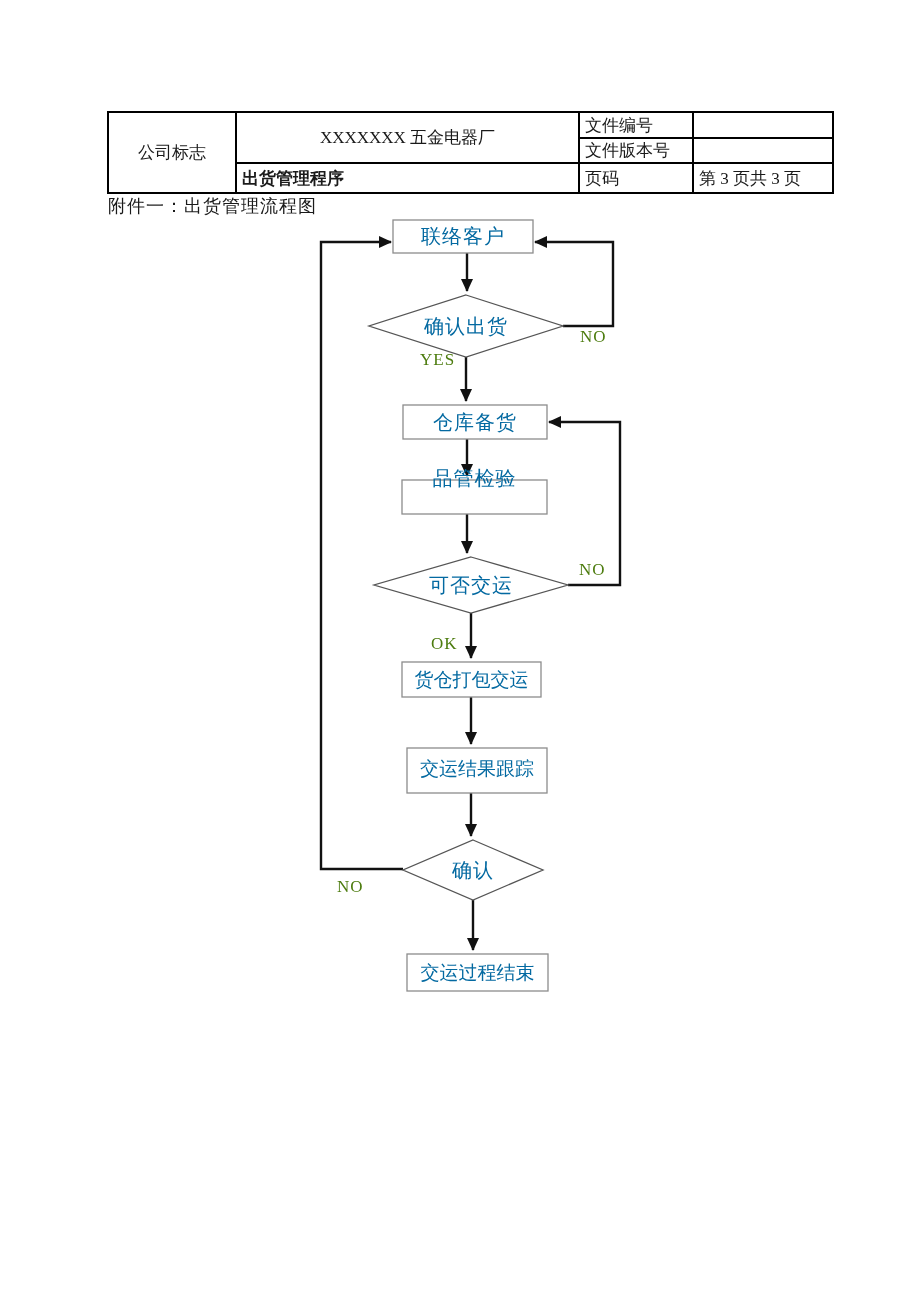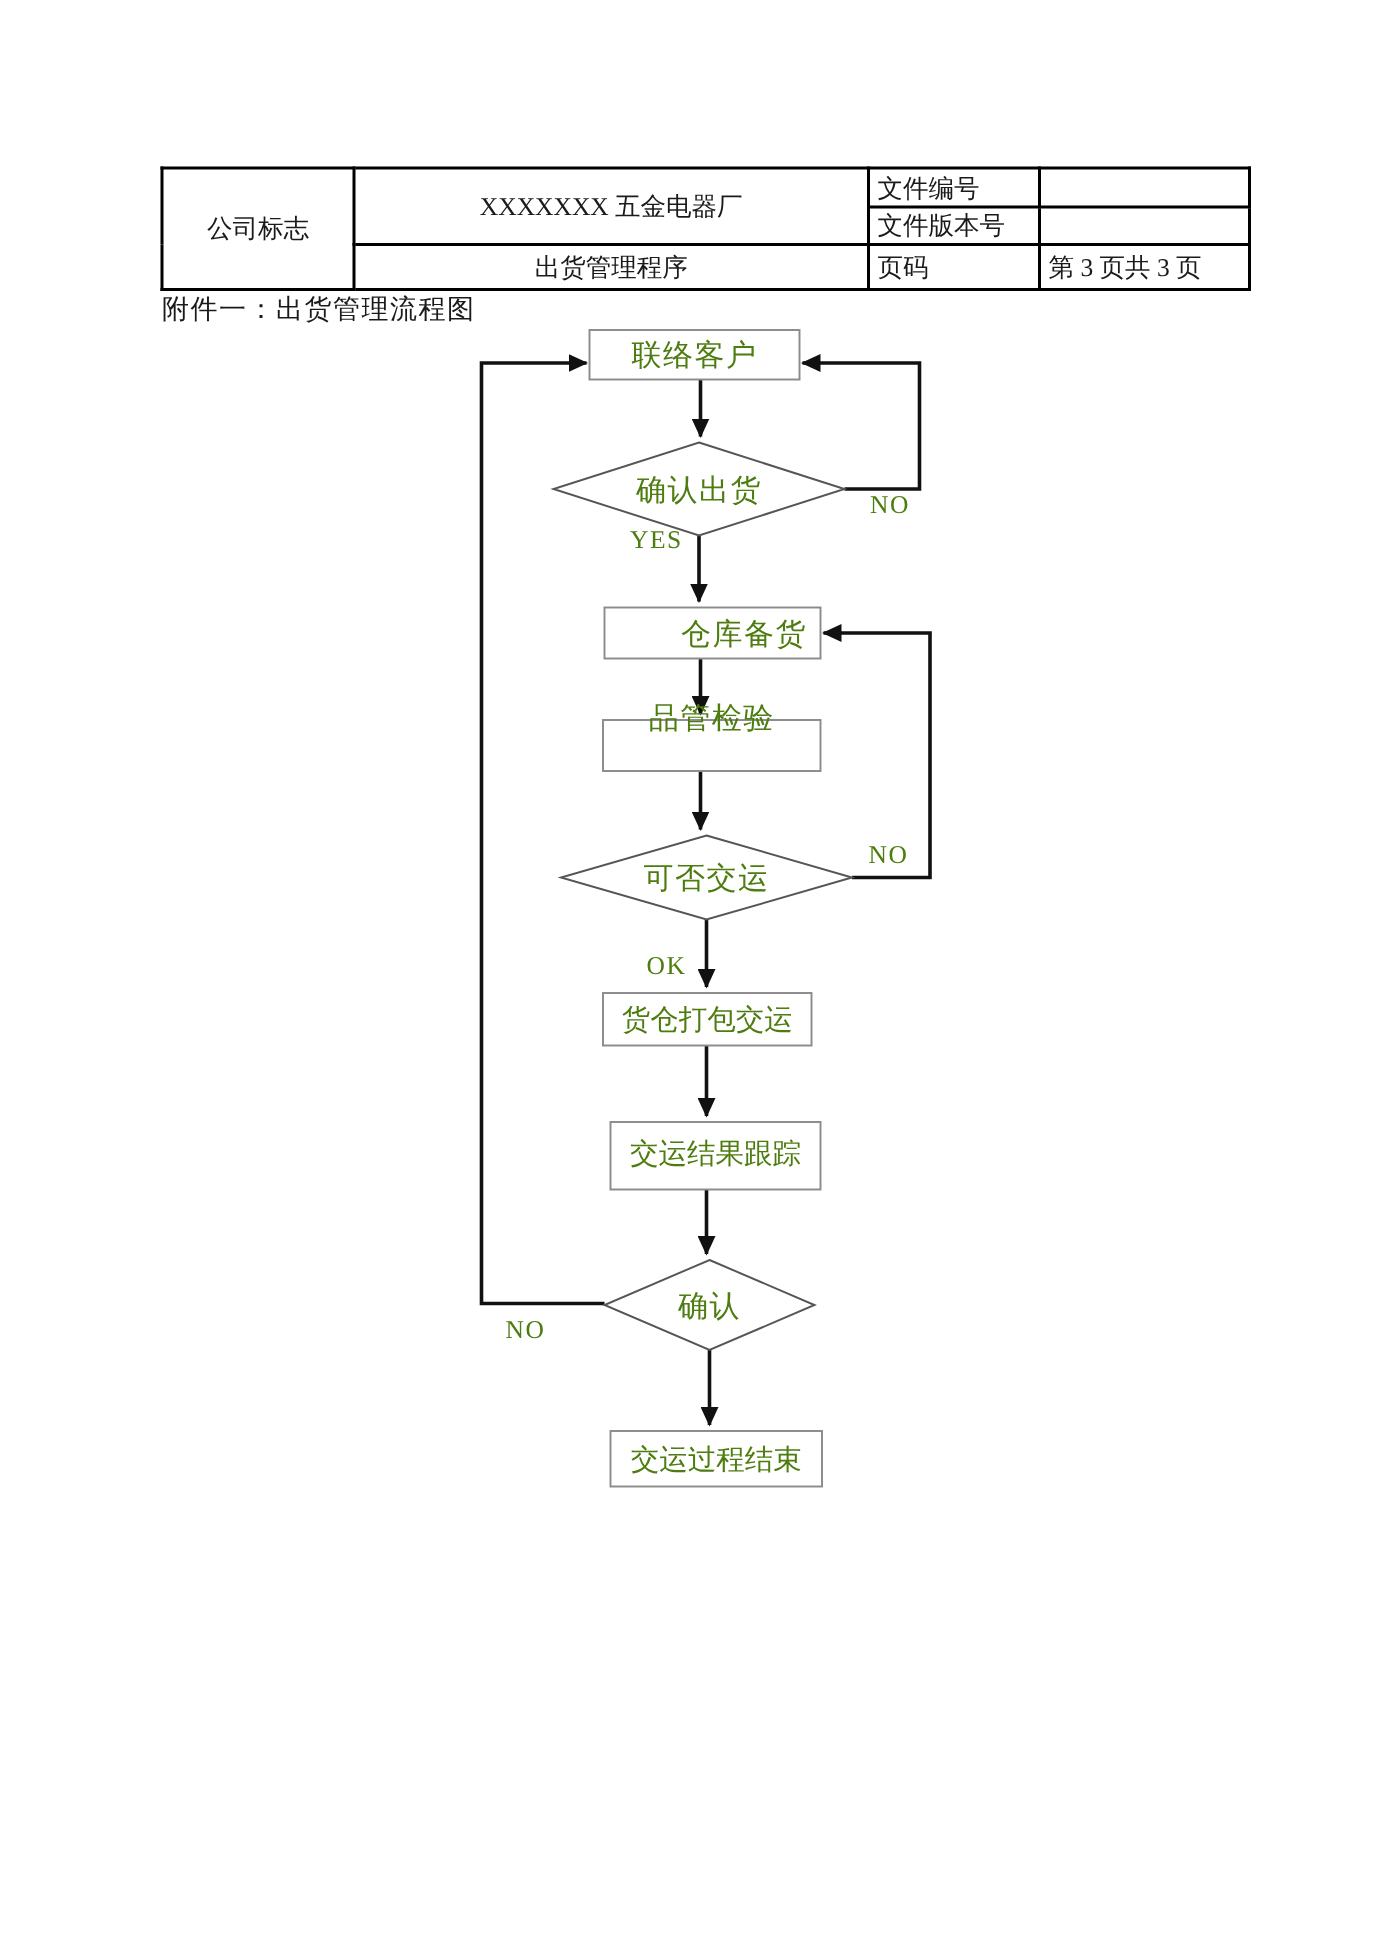--- a/index.html
+++ b/index.html
@@ -12,33 +12,33 @@
   .header-table{
     position:absolute;left:107px;top:111px;
     border-collapse:collapse;table-layout:fixed;
   }
   .header-table td{
     border:2px solid #000;font-size:17px;padding:0 5px;
     white-space:nowrap;overflow:hidden;vertical-align:middle;
   }
   .cell-center{text-align:center;}
   .cell-title{
-    text-align:center;font-weight:normal;font-size:17px;
+    text-align:left;font-weight:bold;font-size:17px;
     font-family:"Liberation Sans","DejaVu Sans",sans-serif;
     margin-top:28px;
   }
   
   .caption{
     position:absolute;left:108px;top:194px;font-size:18px;letter-spacing:1px;
   }
   
   .flow-svg{position:absolute;left:0;top:0;}
   .node-label{
     position:absolute;display:flex;align-items:center;justify-content:center;
-    font-size:20px;letter-spacing:1px;color:#4d7c0f;white-space:nowrap;
+    font-size:20px;letter-spacing:1px;color:#0369a1;white-space:nowrap;
   }
   .node-label.small{font-size:19px;letter-spacing:0;}
   .edge-label{
     position:absolute;font-size:17px;color:#4d7c0f;letter-spacing:1px;
   }
 </style>
 </head>
 <body>
 
 <div class="page">
@@ -104,21 +104,21 @@
 
     <g fill="#ffffff" stroke="#555555" stroke-width="1.3">
       <polygon points="466,295 563,326 466,357 369,326"></polygon>
       <polygon points="471,557 568,585 471,613 374,585"></polygon>
       <polygon points="473,840 543,870 473,900 403,870"></polygon>
     </g>
   </svg>
 
   <div class="node-label" style="left:393px;top:220px;width:140px;height:33px">联络客户</div>
   <div class="node-label" style="left:369px;top:295px;width:194px;height:62px">确认出货</div>
-  <div class="node-label" style="left:424px;top:405px;width:144px;height:34px">仓库备货</div>
+  <div class="node-label" style="left:403px;top:405px;width:144px;height:34px">仓库备货</div>
   <div class="node-label" style="left:402px;top:461px;width:145px;height:34px">品管检验</div>
   <div class="node-label" style="left:374px;top:557px;width:194px;height:56px">可否交运</div>
   <div class="node-label small" style="left:402px;top:662px;width:139px;height:35px">货仓打包交运</div>
   <div class="node-label small" style="left:407px;top:748px;width:140px;height:42px">交运结果跟踪</div>
   <div class="node-label" style="left:403px;top:840px;width:140px;height:60px">确认</div>
   <div class="node-label small" style="left:407px;top:954px;width:141px;height:37px">交运过程结束</div>
 
   <div class="edge-label" style="left:580px;top:327px">NO</div>
   <div class="edge-label" style="left:420px;top:350px">YES</div>
   <div class="edge-label" style="left:579px;top:560px">NO</div>

